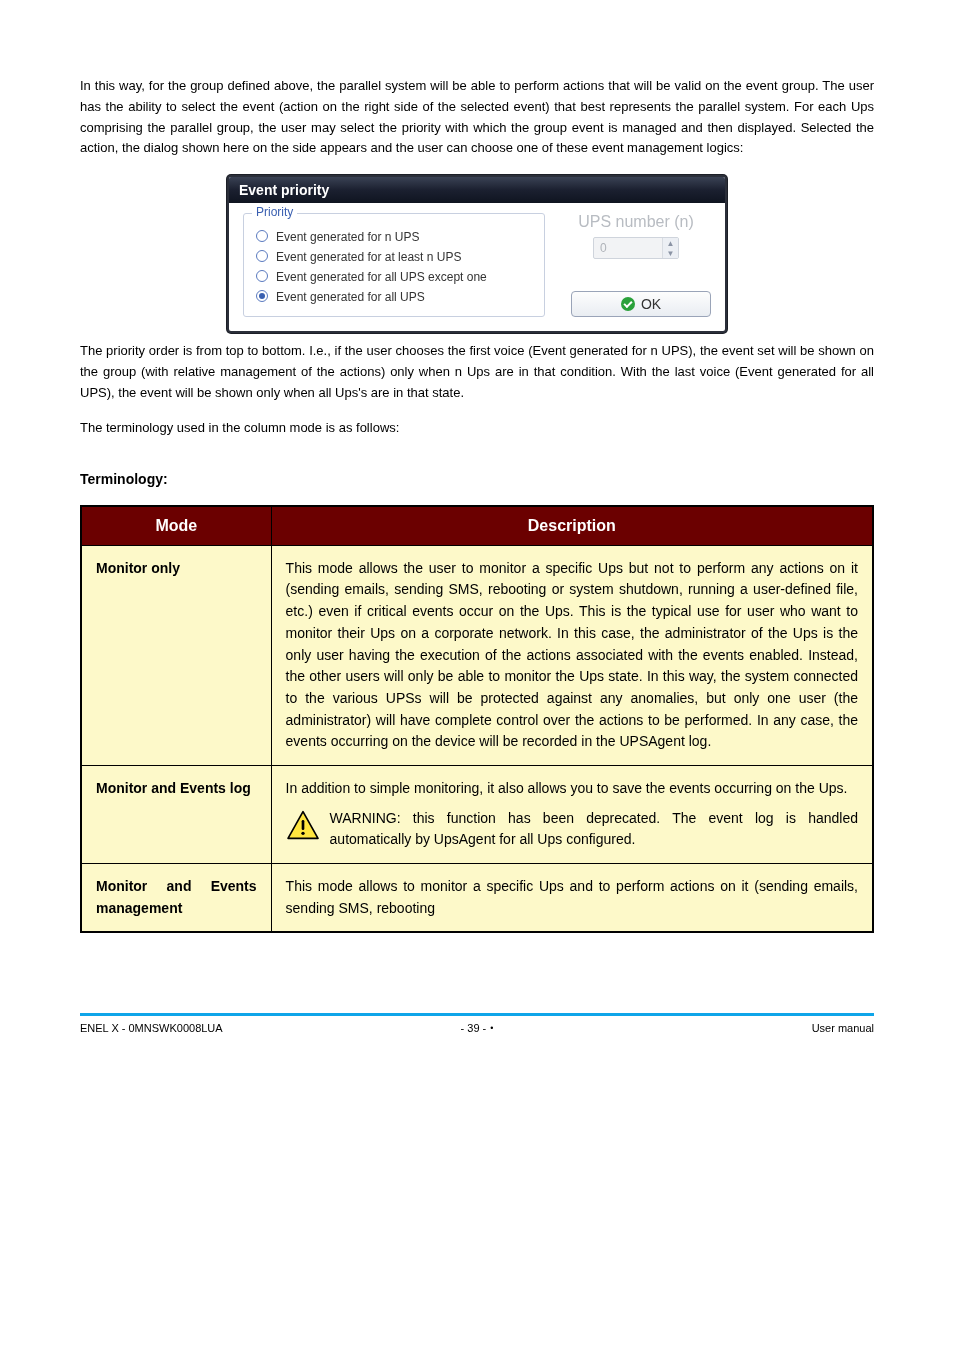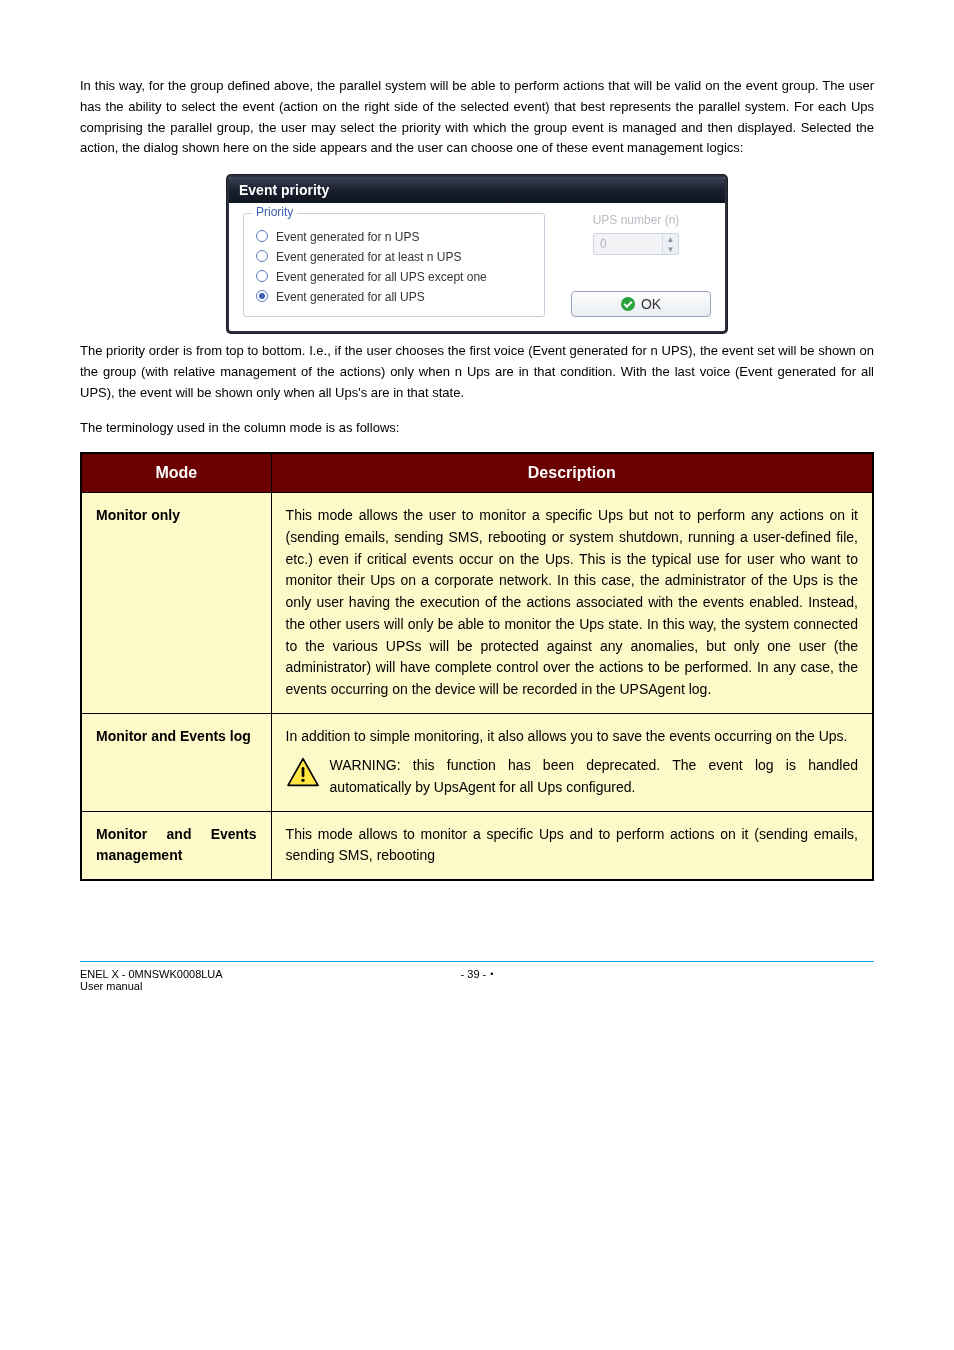--- a/index.html
+++ b/index.html
@@ -36,21 +36,21 @@
     background: #fff;
     color: #3a5fb0;
     font-size: 12px;
     padding: 0 4px;
     text-align: center;
   }
   .radio-row { display: flex; align-items: flex-start; gap: 8px; margin-top: 6px; font-size: 12px; color: #333; }
   .radio { width: 12px; height: 12px; border: 1.5px solid #5a7abf; border-radius: 50%; display: inline-flex; align-items: center; justify-content: center; background:#fff; }
   .radio.selected::after { content: ""; width: 6px; height: 6px; background: #3a60b0; border-radius: 50%; display: block; }
   .right-col { width: 150px; display: flex; flex-direction: column; justify-content: space-between; }
-  .ups-num-label { color: #b8bcc2; font-size: 12px; text-align:center; }
+  .ups-num-label { color: #b8bcc2; font-size: 16px; text-align:center; }
   .spin {
     margin: 6px auto 0 auto;
     width: 86px; height: 22px;
     border: 1px solid #cfd4dc;
     background: #f2f3f5;
     display: flex; align-items: stretch;
     border-radius: 2px;
   }
   .spin-val { flex:1; color:#b0b4ba; font-size:12px; padding:3px 6px; }
   .spin-btns { width: 16px; display:flex; flex-direction:column; border-left:1px solid #d8dce2; }
@@ -76,24 +76,24 @@
   .mode-name { font-weight: bold; }
   .warn-row { display:flex; align-items:flex-start; gap:10px; }
   .warn-icon {
     width: 34px; height: 30px; flex-shrink:0; margin-top:2px;
   }
   .warn-icon svg { width:100%; height:100%; display:block; }
 
   .footer {
     position: relative;
     margin-top: 80px;
-    border-top: 1px solid #0ea5e9;
+    border-top: 3px solid #0ea5e9;
     padding-top: 6px;
     font-size: 11px;
-    display:flex; justify-content:space-between; align-items:flex-start;flex-direction:column;
+    display:flex; justify-content:space-between; align-items:flex-start;
   }
   .footer .center { position:absolute; left:50%; transform:translateX(-50%); display:flex; align-items:center; gap:4px; }
   .footer .bullet { font-size: 9px; }
 </style>
 </head>
 <body>
 <div class="page">
 
 <div class="body-text">
   <p class="para">In this way, for the group defined above, the parallel system will be able to perform actions that will be valid on the event group. The user has the ability to select the event (action on the right side of the selected event) that best represents the parallel system. For each Ups comprising the parallel group, the user may select the priority with which the group event is managed and then displayed. Selected the action, the dialog shown here on the side appears and the user can choose one of these event management logics:</p>
@@ -138,20 +138,21 @@
           <span>OK</span>
         </div>
       </div>
     </div>
   </div>
 </div>
 
 <div class="body-text">
   <p class="para">The priority order is from top to bottom. I.e., if the user chooses the first voice (Event generated for n UPS), the event set will be shown on the group (with relative management of the actions) only when n Ups are in that condition. With the last voice (Event generated for all UPS), the event will be shown only when all Ups's are in that state.</p>
   <p class="para">The terminology used in the column mode is as follows:</p>
+  <p class="terminology">Terminology:</p>
 </div>
 
 <table class="modes">
   <colgroup>
         <col class="col-mode">
         <col>
       </colgroup>
   <thead>
     <tr>
       <th>Mode</th>

